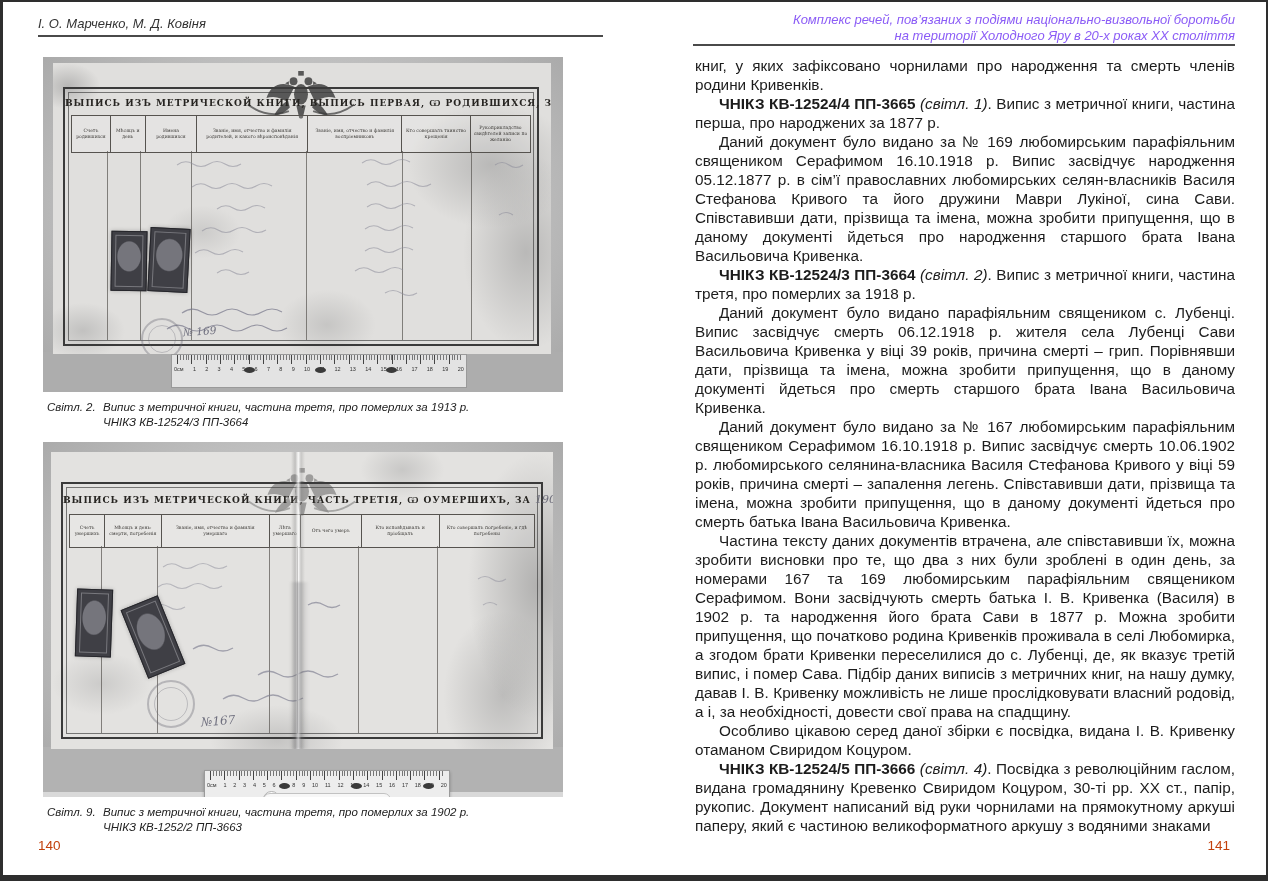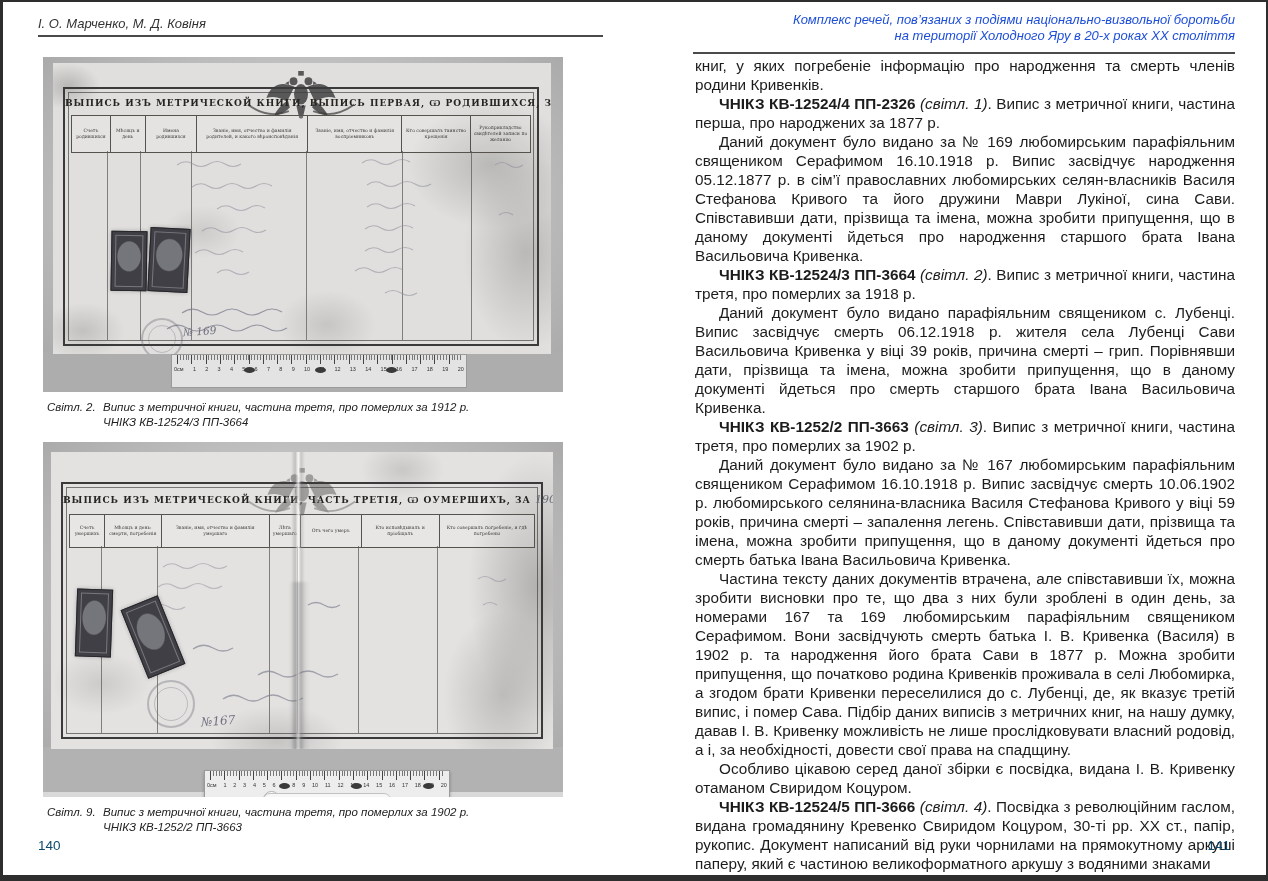--- a/index.html
+++ b/index.html
@@ -7,23 +7,23 @@
     position:relative; width:1268px; height:881px; background:#ffffff;
     border-style:solid; border-color:#2e2e2e; border-width:2px 2px 6px 3px;
     box-sizing:border-box; overflow:hidden;
     font-family:"Liberation Sans", sans-serif; color:#1c1c1c;
   }
   
   .head-left{position:absolute; left:35px; top:14px; width:565px;
     border-bottom:2px solid #4a4a4a; padding-bottom:4px;
     font-style:italic; font-size:13px; color:#333;}
   .head-right{position:absolute; left:690px; top:10px; width:542px;
-    border-bottom:2px solid #4a4a4a; padding-bottom:9px; text-align:right;
-    font-style:italic; font-size:13px; line-height:15.5px; color:#1d4ed8;}
-  .page-num{position:absolute; font-size:13.5px; color:#0c4a6e;}
+    border-bottom:2px solid #4a4a4a; padding-bottom:1px; text-align:right;
+    font-style:italic; font-size:13px; line-height:15.5px; color:#8b5cf6;}
+  .page-num{position:absolute; font-size:13.5px; color:#c2410c;}
   .pn-left{left:35px; top:836px;}
   .pn-right{right:36px; top:836px; text-align:right;}
 
   
   .body-col{position:absolute; left:692px; top:54px; width:540px;
     font-size:15.3px; line-height:19px;}
   .para{margin:0; text-align:justify;}
   .para.indent{text-indent:24px;}
   .seg-bold{font-weight:bold;}
   .seg-italic{font-style:italic;}
@@ -233,21 +233,21 @@
         </div>
       <div class="ruler-blob" style="left:72px"></div>
       <div class="ruler-blob" style="left:143px"></div>
       <div class="ruler-blob" style="left:214px"></div>
     </div>
   </figure>
 
   <div class="caption cap-1">
     <span class="cap-label">Світл. 2.</span>
     <span>
-      <span>Випис з метричної книги, частина третя, про померлих за 1912 р.</span><br>
+      <span>Випис з метричної книги, частина третя, про померлих за 1913 р.</span><br>
       <span>ЧНІКЗ КВ-12524/3 ПП-3664</span>
     </span>
   </div>
 
   <figure class="photo photo-2" style="margin:0">
     <div class="tray" style="height:50px; background:#b2b2b2">
       <div class="tray-strip"></div>
     </div>
     <div class="paper paper-2">
       <div class="doc-frame frame-2">
@@ -362,26 +362,25 @@
   </div>
 
   <div class="page-num pn-left">140</div>
 
   <div class="head-right">
     <span>Комплекс речей, пов’язаних з подіями національно-визвольної боротьби</span><br>
     <span>на території Холодного Яру в 20-х роках ХХ століття</span>
   </div>
 
   <div class="body-col">
-      <p class="para"><span>книг, у яких погребеніе інформацію про народження та смерть членів родини Кривенків.</span></p>
-      <p class="para indent"><span class="seg-bold">ЧНІКЗ КВ-12524/4 ПП-2326 </span><span class="seg-italic">(світл. 1)</span><span>. Випис з метричної книги, частина перша, про народжених за 1877 р.</span></p>
+      <p class="para"><span>книг, у яких зафіксовано чорнилами про народження та смерть членів родини Кривенків.</span></p>
+      <p class="para indent"><span class="seg-bold">ЧНІКЗ КВ-12524/4 ПП-3665 </span><span class="seg-italic">(світл. 1)</span><span>. Випис з метричної книги, частина перша, про народжених за 1877 р.</span></p>
       <p class="para indent"><span>Даний документ було видано за № 169 любомирським парафіяльним священиком Серафимом 16.10.1918 р. Випис засвідчує народження 05.12.1877 р. в сім’ї православних любомирських селян-власників Василя Стефанова Кривого та його дружини Маври Лукіної, сина Сави. Співставивши дати, прізвища та імена, можна зробити припущення, що в даному документі йдеться про народження старшого брата Івана Васильовича Кривенка.</span></p>
       <p class="para indent"><span class="seg-bold">ЧНІКЗ КВ-12524/3 ПП-3664 </span><span class="seg-italic">(світл. 2)</span><span>. Випис з метричної книги, частина третя, про померлих за 1918 р.</span></p>
       <p class="para indent"><span>Даний документ було видано парафіяльним священиком с. Лубенці. Випис засвідчує смерть 06.12.1918 р. жителя села Лубенці Сави Васильовича Кривенка у віці 39 років, причина смерті – грип. Порівнявши дати, прізвища та імена, можна зробити припущення, що в даному документі йдеться про смерть старшого брата Івана Васильовича Кривенка.</span></p>
-      <p class="para indent"><span class="seg-bold">ЧНІКЗ КВ-1252/2 ПП-3663 </span><span class="seg-italic">(світл. 3)</span><span>. Випис з метричної книги, частина третя, про померлих за 1902 р.</span></p>
       <p class="para indent"><span>Даний документ було видано за № 167 любомирським парафіяльним священиком Серафимом 16.10.1918 р. Випис засвідчує смерть 10.06.1902 р. любомирського селянина-власника Василя Стефанова Кривого у віці 59 років, причина смерті – запалення легень. Співставивши дати, прізвища та імена, можна зробити припущення, що в даному документі йдеться про смерть батька Івана Васильовича Кривенка.</span></p>
       <p class="para indent"><span>Частина тексту даних документів втрачена, але співставивши їх, можна зробити висновки про те, що два з них були зроблені в один день, за номерами 167 та 169 любомирським парафіяльним священиком Серафимом. Вони засвідчують смерть батька І. В. Кривенка (Василя) в 1902 р. та народження його брата Сави в 1877 р. Можна зробити припущення, що початково родина Кривенків проживала в селі Любомирка, а згодом брати Кривенки переселилися до с. Лубенці, де, як вказує третій випис, і помер Сава. Підбір даних виписів з метричних книг, на нашу думку, давав І. В. Кривенку можливість не лише прослідковувати власний родовід, а і, за необхідності, довести свої права на спадщину.</span></p>
       <p class="para indent"><span>Особливо цікавою серед даної збірки є посвідка, видана І. В. Кривенку отаманом Свиридом Коцуром.</span></p>
       <p class="para indent"><span class="seg-bold">ЧНІКЗ КВ-12524/5 ПП-3666 </span><span class="seg-italic">(світл. 4)</span><span>. Посвідка з революційним гаслом, видана громадянину Кревенко Свиридом Коцуром, 30-ті рр. ХХ ст., папір, рукопис. Документ написаний від руки чорнилами на прямокутному аркуші паперу, який є частиною великоформатного аркушу з водяними знаками</span></p>
     </div>
 
   <div class="page-num pn-right">141</div>
 
 </div>
 

